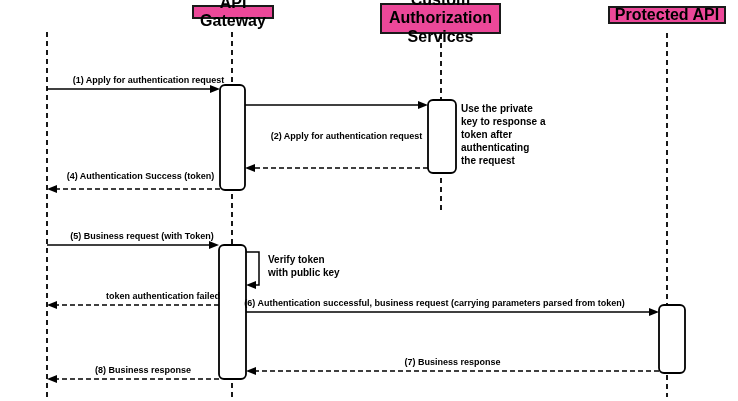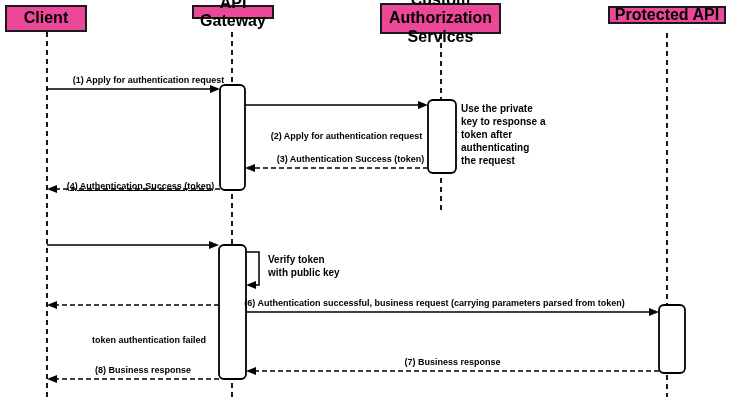--- a/index.html
+++ b/index.html
@@ -53,37 +53,34 @@
       <line x1="246" y1="312" x2="651" y2="312" class="msg solid"></line>
       <polygon points="659,312 649,308 649,316" class="arrowhead"></polygon>
       <line x1="659" y1="371" x2="254" y2="371" class="msg dashed"></line>
       <polygon points="246,371 256,367 256,375" class="arrowhead"></polygon>
       <line x1="219" y1="379" x2="55" y2="379" class="msg dashed"></line>
       <polygon points="47,379 57,375 57,383" class="arrowhead"></polygon>
       <path d="M 246 252 h 13 v 33 h -5" class="msg solid"></path>
       <polygon points="246,285 256,281 256,289" class="arrowhead"></polygon>
     </svg>
   <div id="label-layer">
-      <div class="actor-box" style="left: 5px; top: 5px; width: 82px; height: 27px;">
-        <span>Client</span>
-      </div>
       <div class="actor-box" style="left: 192px; top: 5px; width: 82px; height: 14px;">
         <span>API Gateway</span>
       </div>
       <div class="actor-box" style="left: 380px; top: 3px; width: 121px; height: 31px;">
         <span>Custom Authorization Services</span>
       </div>
       <div class="actor-box" style="left: 608px; top: 6px; width: 118px; height: 18px;">
         <span>Protected API</span>
       </div>
       <div class="msg-label" style="left: 141.5px; top: 75px; margin-left: 7px;">(1) Apply for authentication request</div>
       <div class="msg-label" style="left: 346.5px; top: 91px; margin-top: 40px;">(2) Apply for authentication request</div>
-      <div class="msg-label" style="left: 350.5px; top: 154px;">(3) Authentication Success (token)</div>
-      <div class="msg-label" style="left: 140.5px; top: 181px; text-decoration: underline;">(4) Authentication Success (token)</div>
-      <div class="msg-label" style="left: 149px; top: 291px; margin-top: 44px;">token authentication failed</div>
+      <div class="msg-label" style="left: 140.5px; top: 171px;">(4) Authentication Success (token)</div>
+      <div class="msg-label" style="left: 142px; top: 231px;">(5) Business request (with Token)</div>
+      <div class="msg-label" style="left: 163px; top: 291px;">token authentication failed</div>
       <div class="msg-label" style="left: 434.5px; top: 298px; text-align: right;">(6) Authentication successful, business request (carrying parameters parsed from token)</div>
       <div class="msg-label" style="left: 452.5px; top: 357px;">(7) Business response</div>
       <div class="msg-label" style="left: 143px; top: 365px;">(8) Business response</div>
       <div class="text-block" style="left: 268px; top: 253px;">
         <div>Verify token</div>
         <div>with public key</div>
       </div>
       <div class="text-block" style="left: 461px; top: 102px;">
         <div>Use the private</div>
         <div>key to response a</div>

